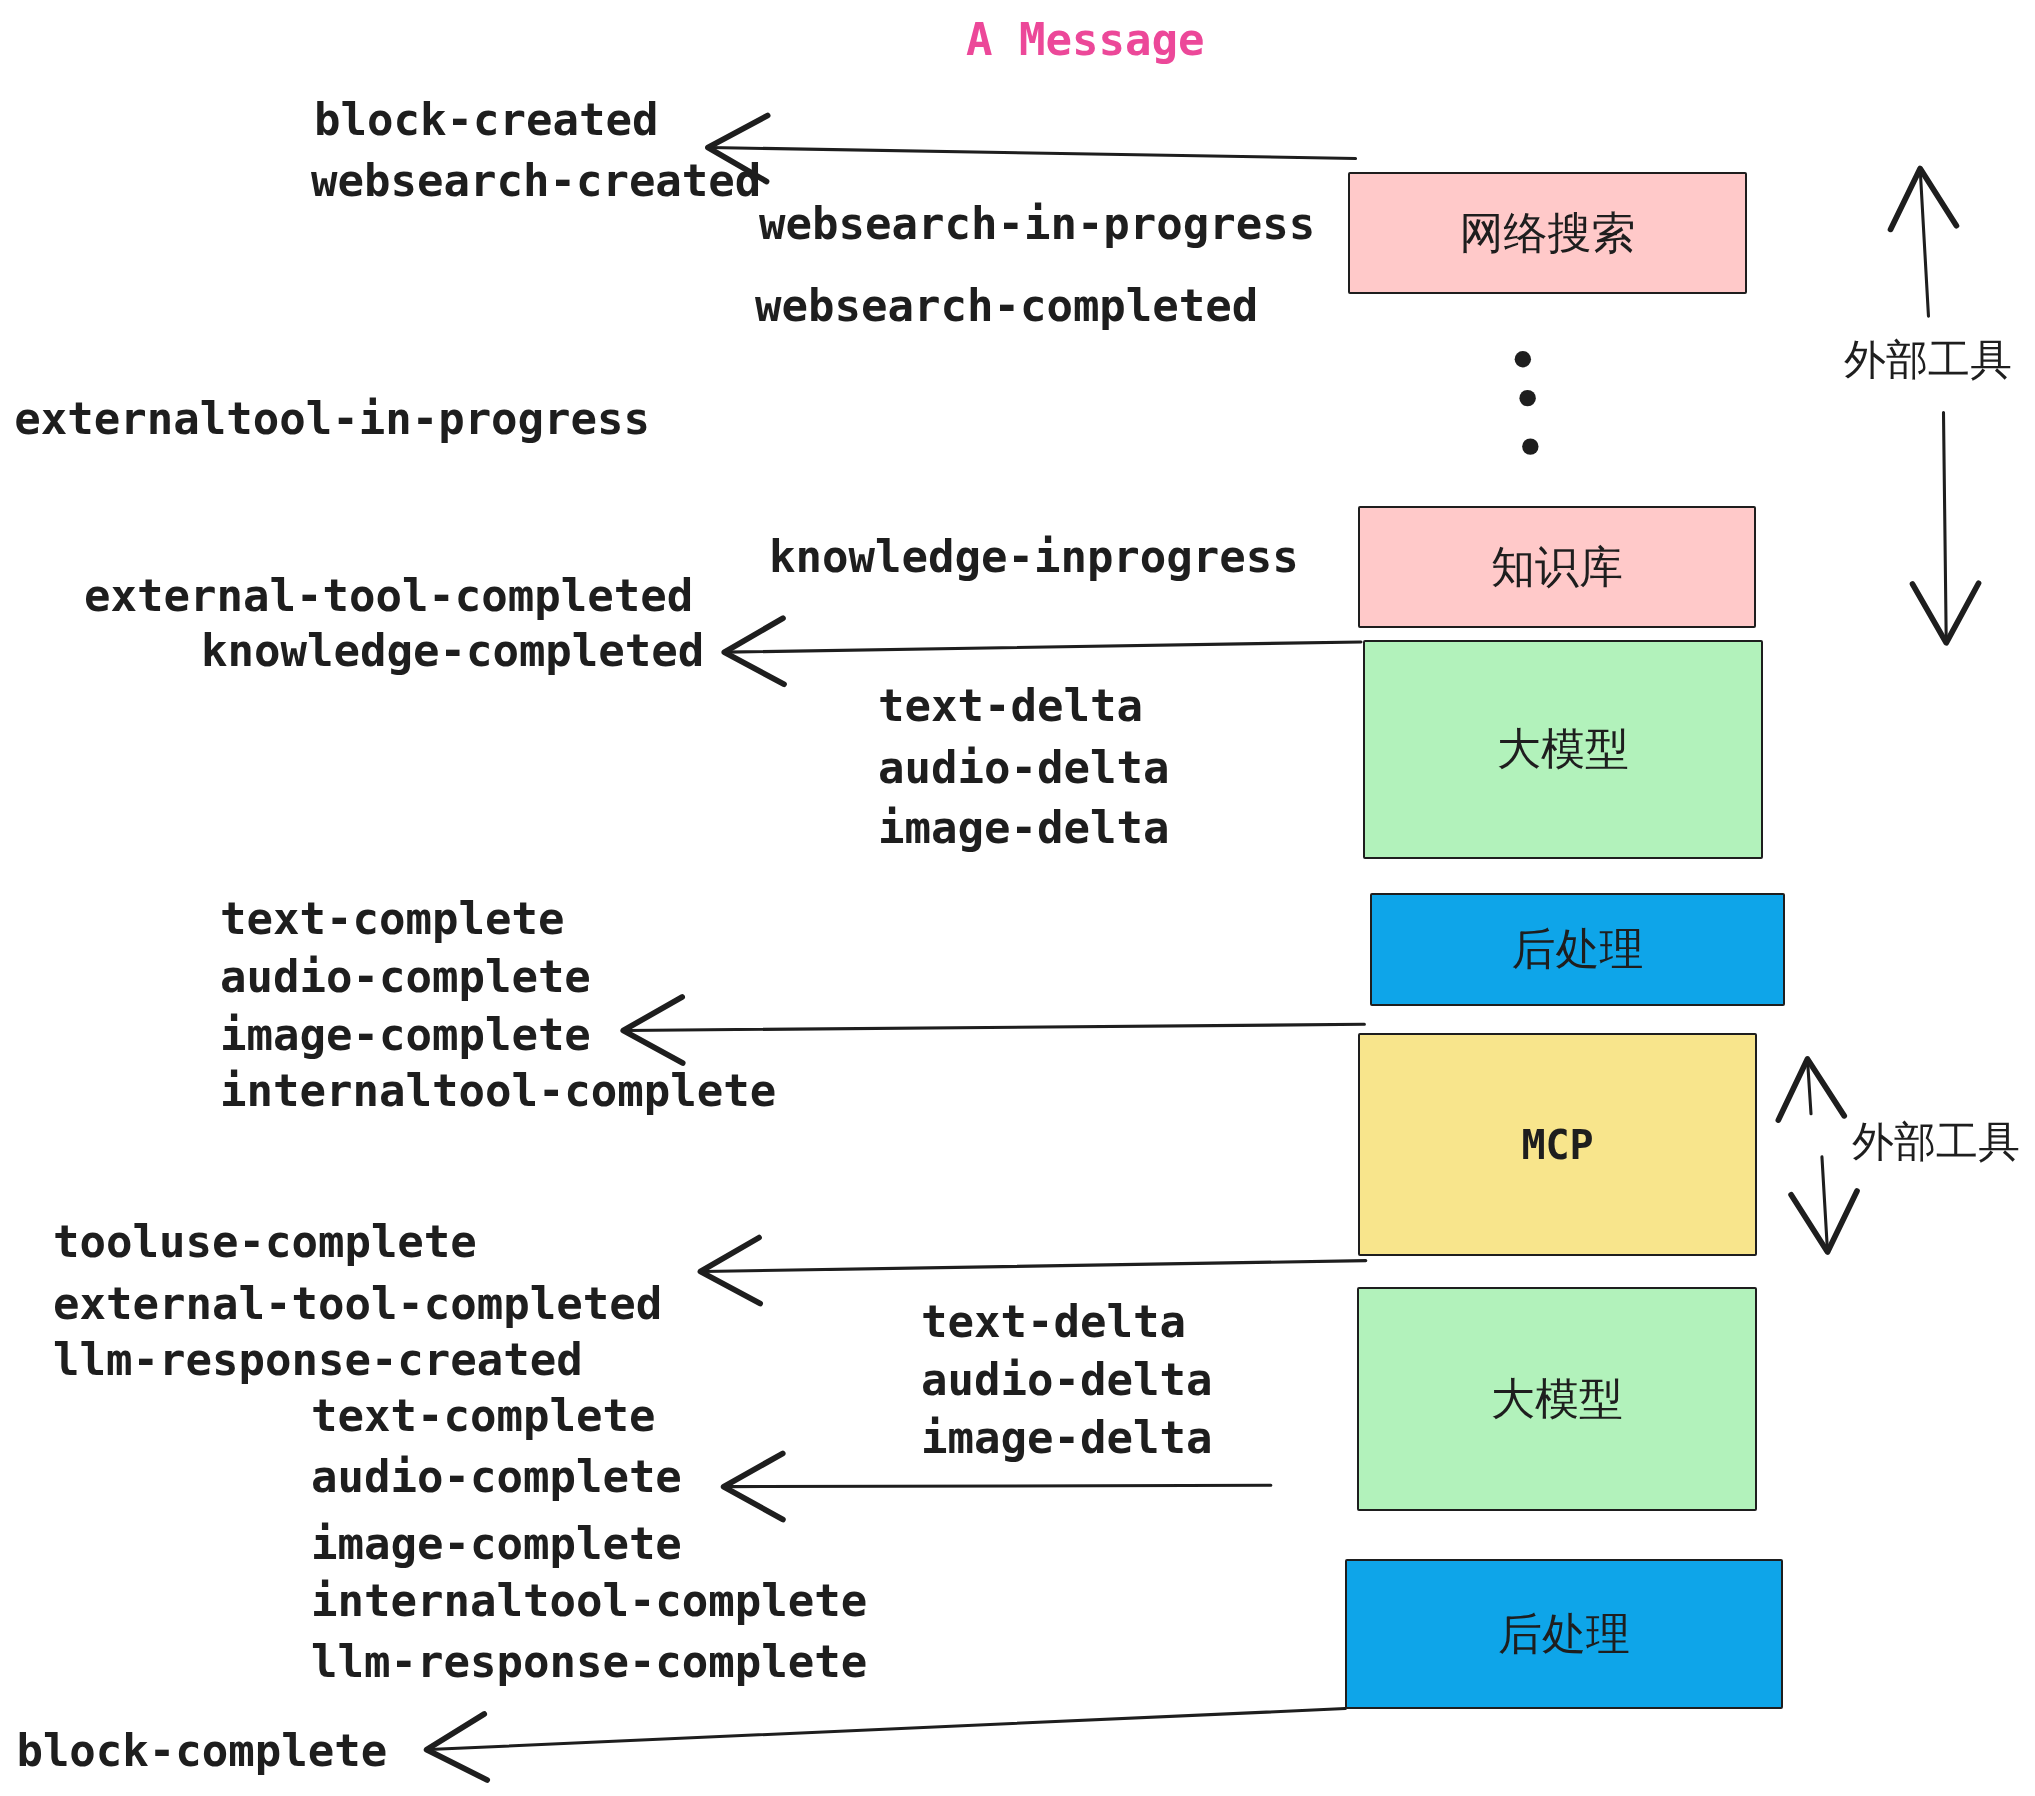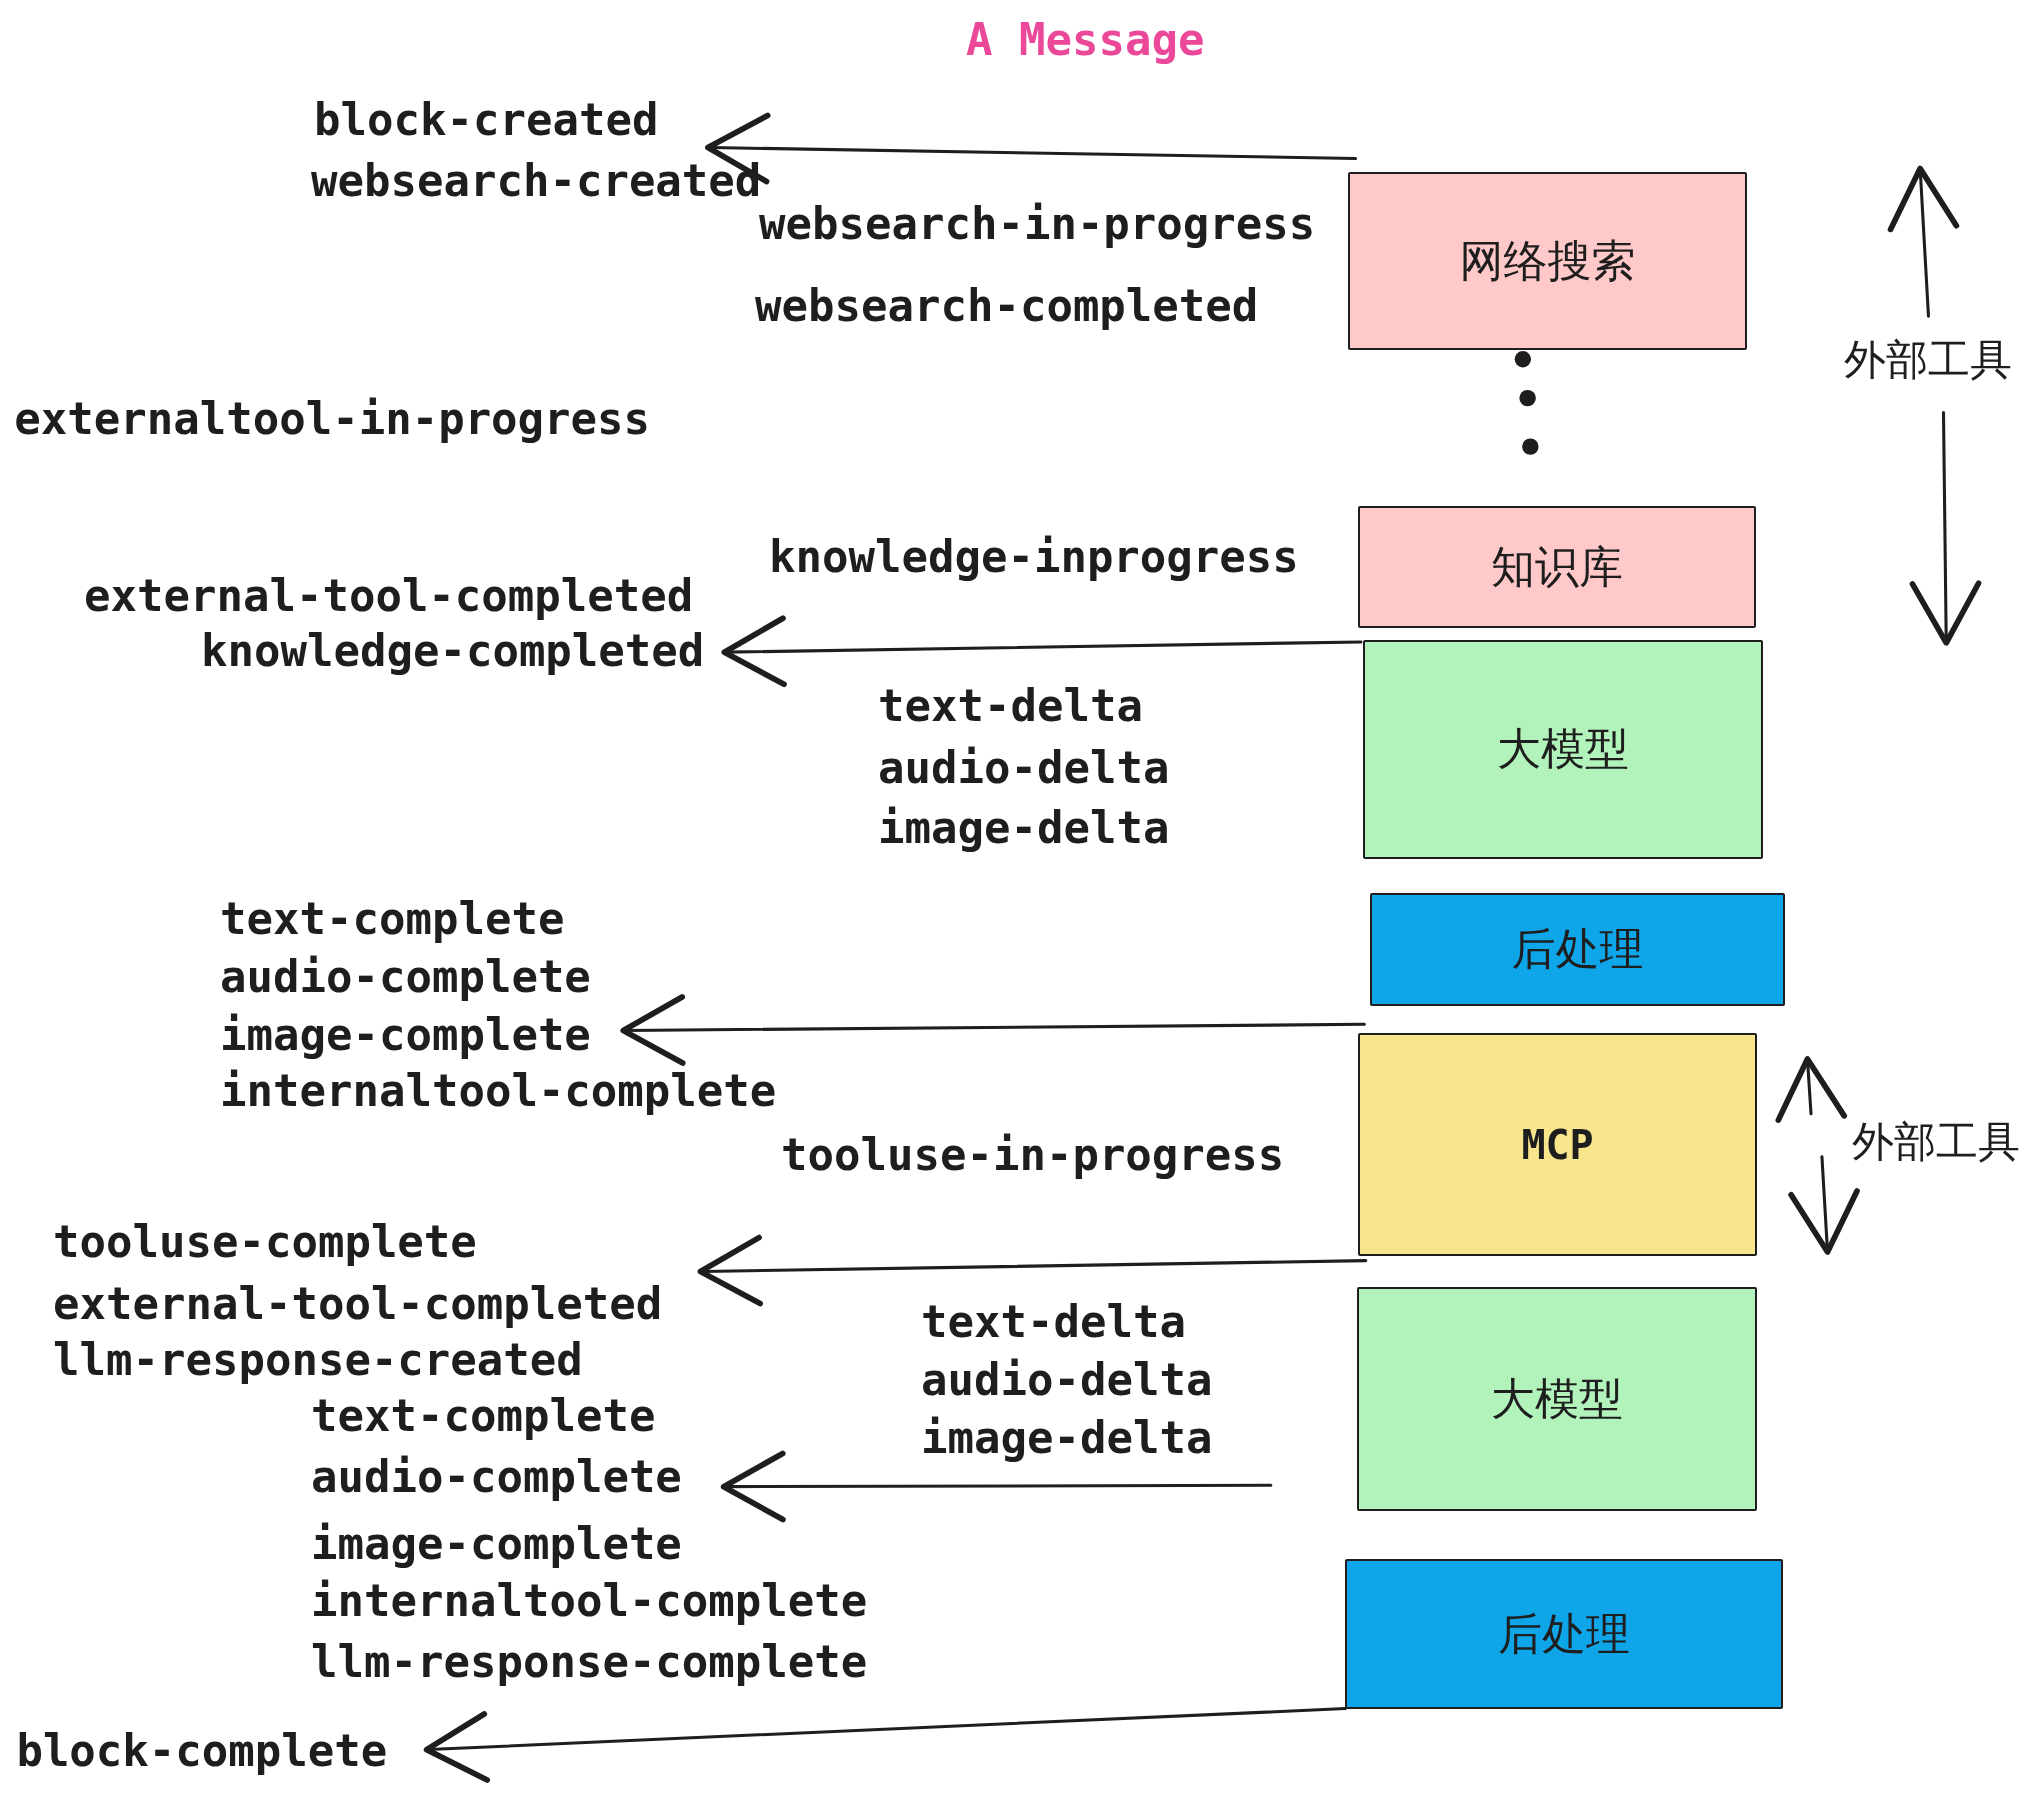--- a/index.html
+++ b/index.html
@@ -42,21 +42,21 @@
     </g>
     <g fill="#1E1E1E">
       <circle cx="2230" cy="526" r="12"></circle>
       <circle cx="2237" cy="583" r="12"></circle>
       <circle cx="2241" cy="654" r="12"></circle>
     </g>
   </svg>
 
   <div class="title" style="left:966px;top:5.5px;">A Message</div>
 
-  <div class="box fill-pink" style="left:1348px;top:172px;width:399px;height:178px;">
+  <div class="box fill-pink" style="left:1348px;top:172px;width:399px;height:122px;">
     <span class="lbl">网络搜索</span>
   </div>
   <div class="box fill-pink" style="left:1358px;top:506px;width:398px;height:122px;align-items:center;">
     <span class="lbl">知识库</span>
   </div>
   <div class="box fill-green" style="left:1363px;top:640px;width:400px;height:219px;">
     <span class="lbl">大模型</span>
   </div>
   <div class="box fill-white" style="left:1370px;top:893px;width:415px;height:113px;">
     <span class="lbl">后处理</span>
@@ -82,21 +82,20 @@
   <div class="ev" style="left:769px;top:529px;">knowledge-inprogress</div>
   <div class="ev" style="left:84px;top:568px;">external-tool-completed</div>
   <div class="ev" style="left:201px;top:623px;">knowledge-completed</div>
   <div class="ev" style="left:878px;top:678px;">text-delta</div>
   <div class="ev" style="left:878px;top:740px;">audio-delta</div>
   <div class="ev" style="left:878px;top:800px;">image-delta</div>
   <div class="ev" style="left:220px;top:891px;">text-complete</div>
   <div class="ev" style="left:220px;top:949px;">audio-complete</div>
   <div class="ev" style="left:220px;top:1007px;">image-complete</div>
   <div class="ev" style="left:220px;top:1063px;">internaltool-complete</div>
-  <div class="ev" style="left:781px;top:1127px;">tooluse-in-progress</div>
   <div class="ev" style="left:53px;top:1214px;">tooluse-complete</div>
   <div class="ev" style="left:53px;top:1276px;">external-tool-completed</div>
   <div class="ev" style="left:53px;top:1332px;">llm-response-created</div>
   <div class="ev" style="left:311px;top:1388px;">text-complete</div>
   <div class="ev" style="left:921px;top:1294px;">text-delta</div>
   <div class="ev" style="left:921px;top:1352px;">audio-delta</div>
   <div class="ev" style="left:921px;top:1410px;">image-delta</div>
   <div class="ev" style="left:311px;top:1449px;">audio-complete</div>
   <div class="ev" style="left:311px;top:1516px;">image-complete</div>
   <div class="ev" style="left:311px;top:1573px;">internaltool-complete</div>

